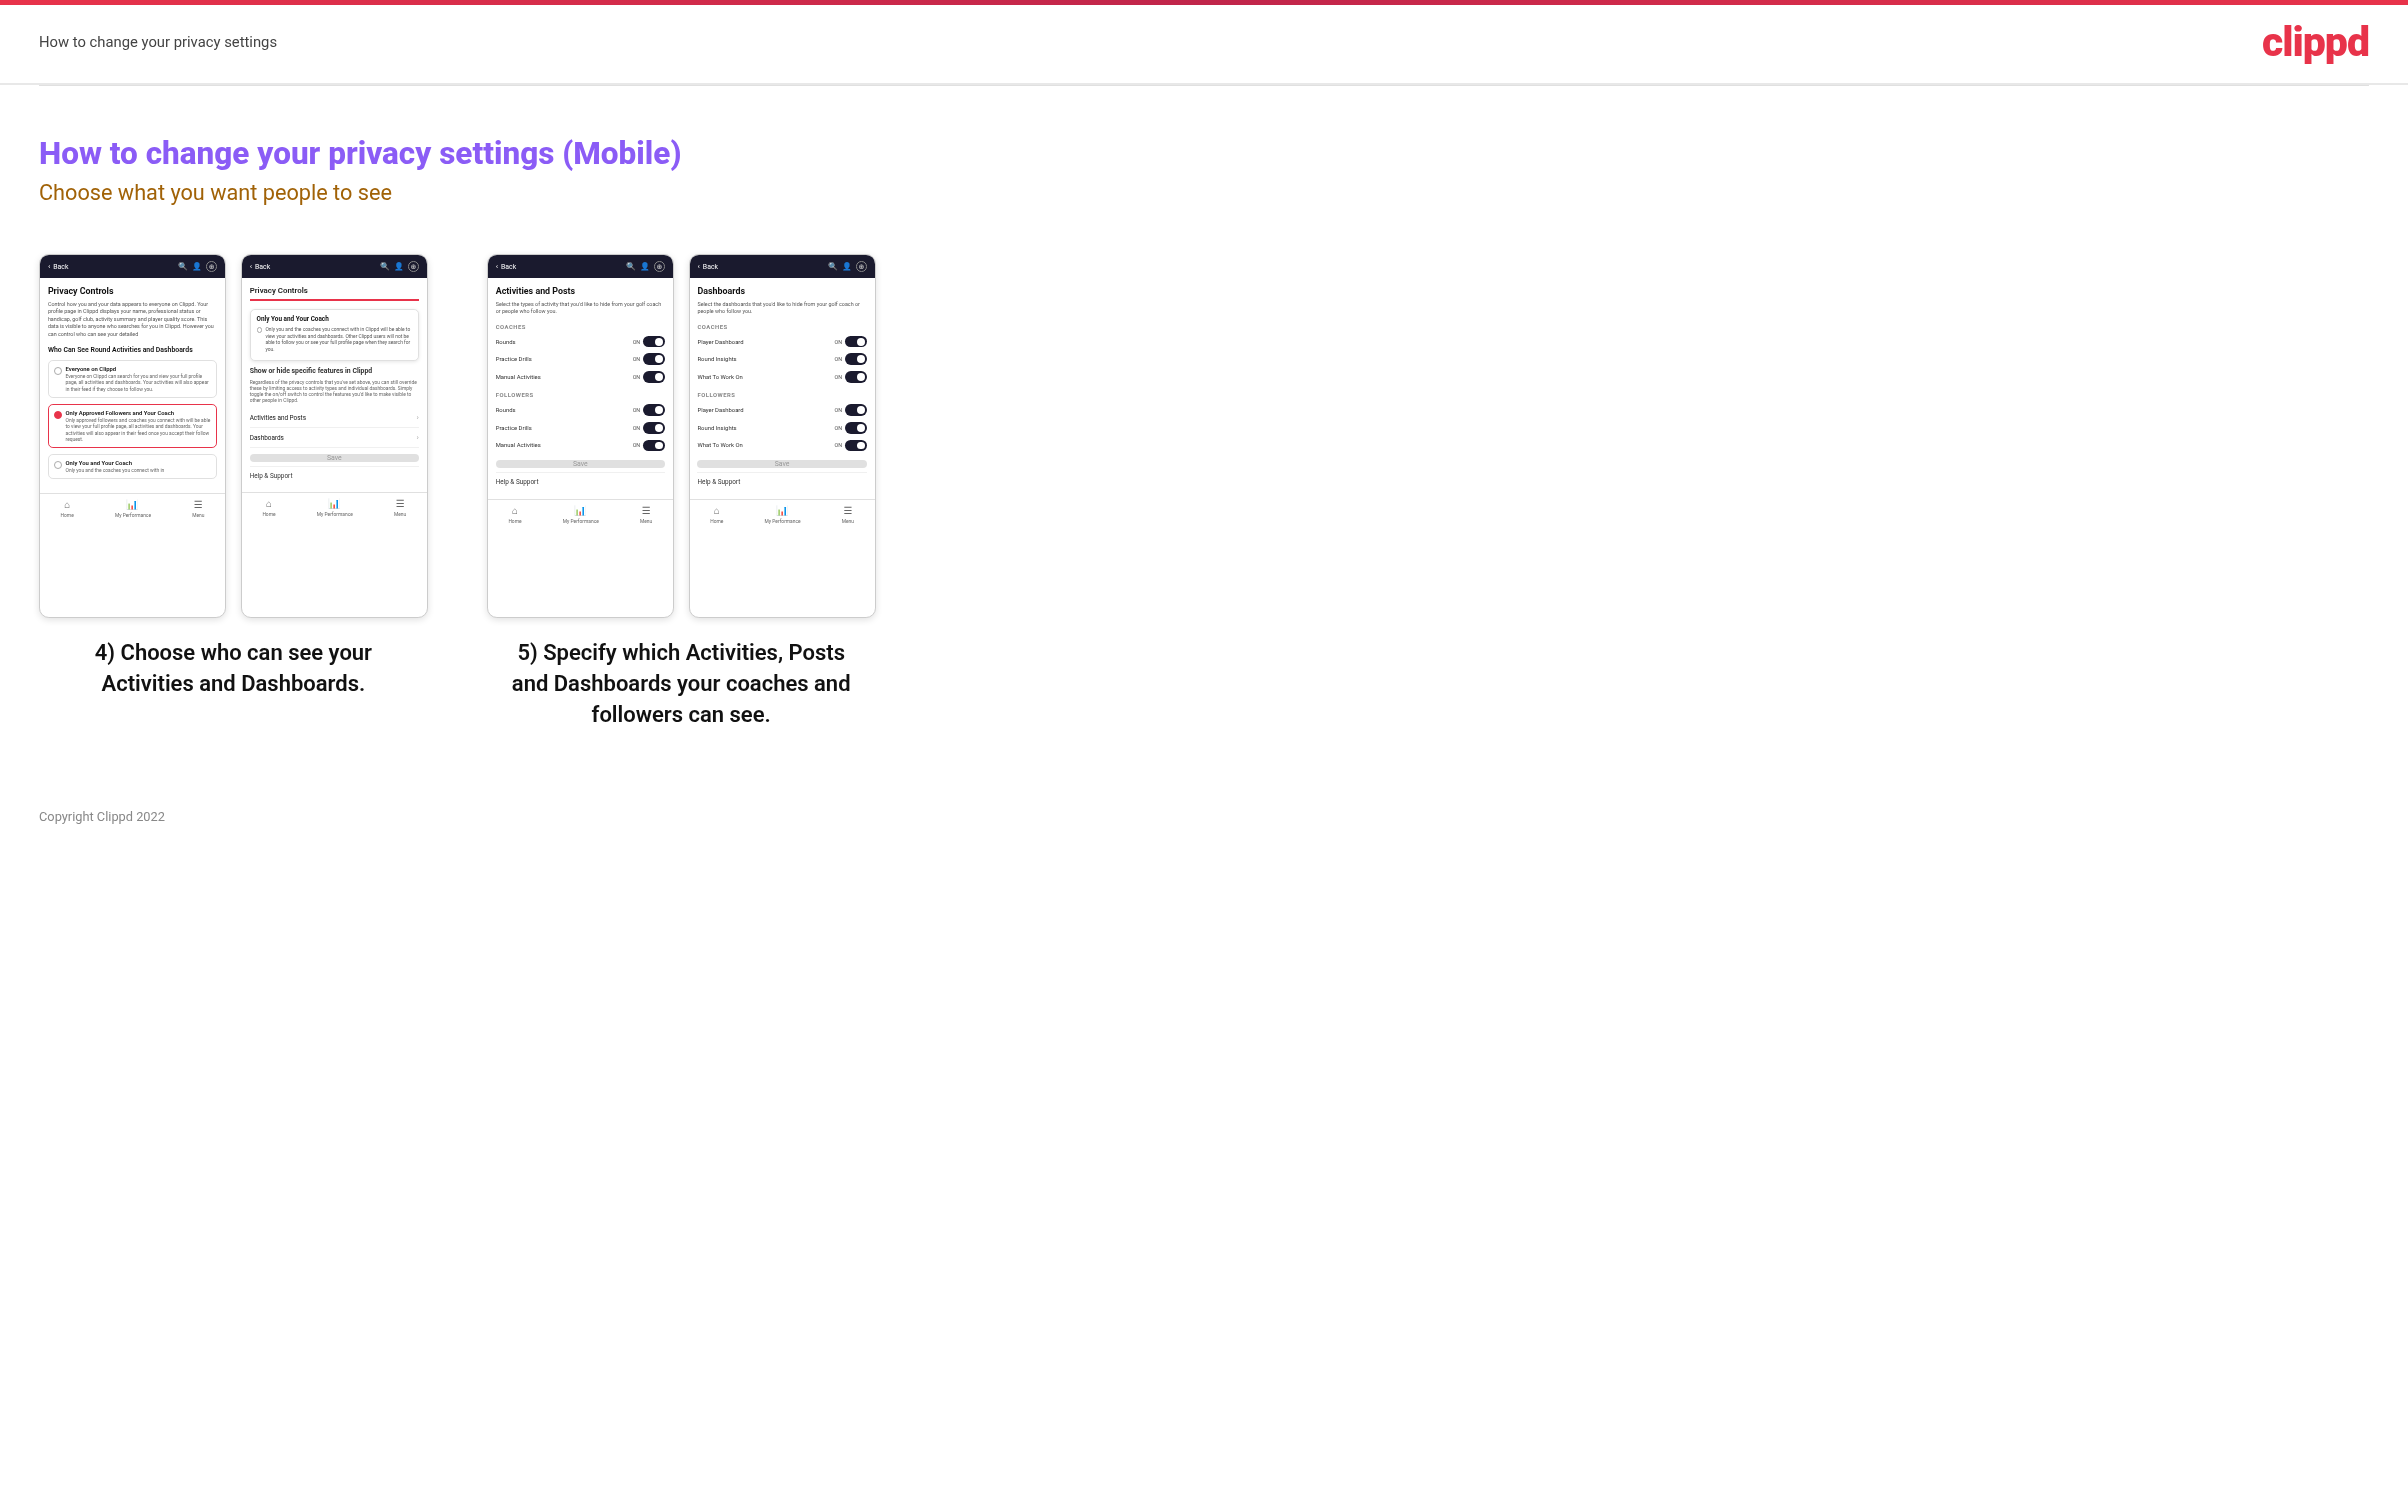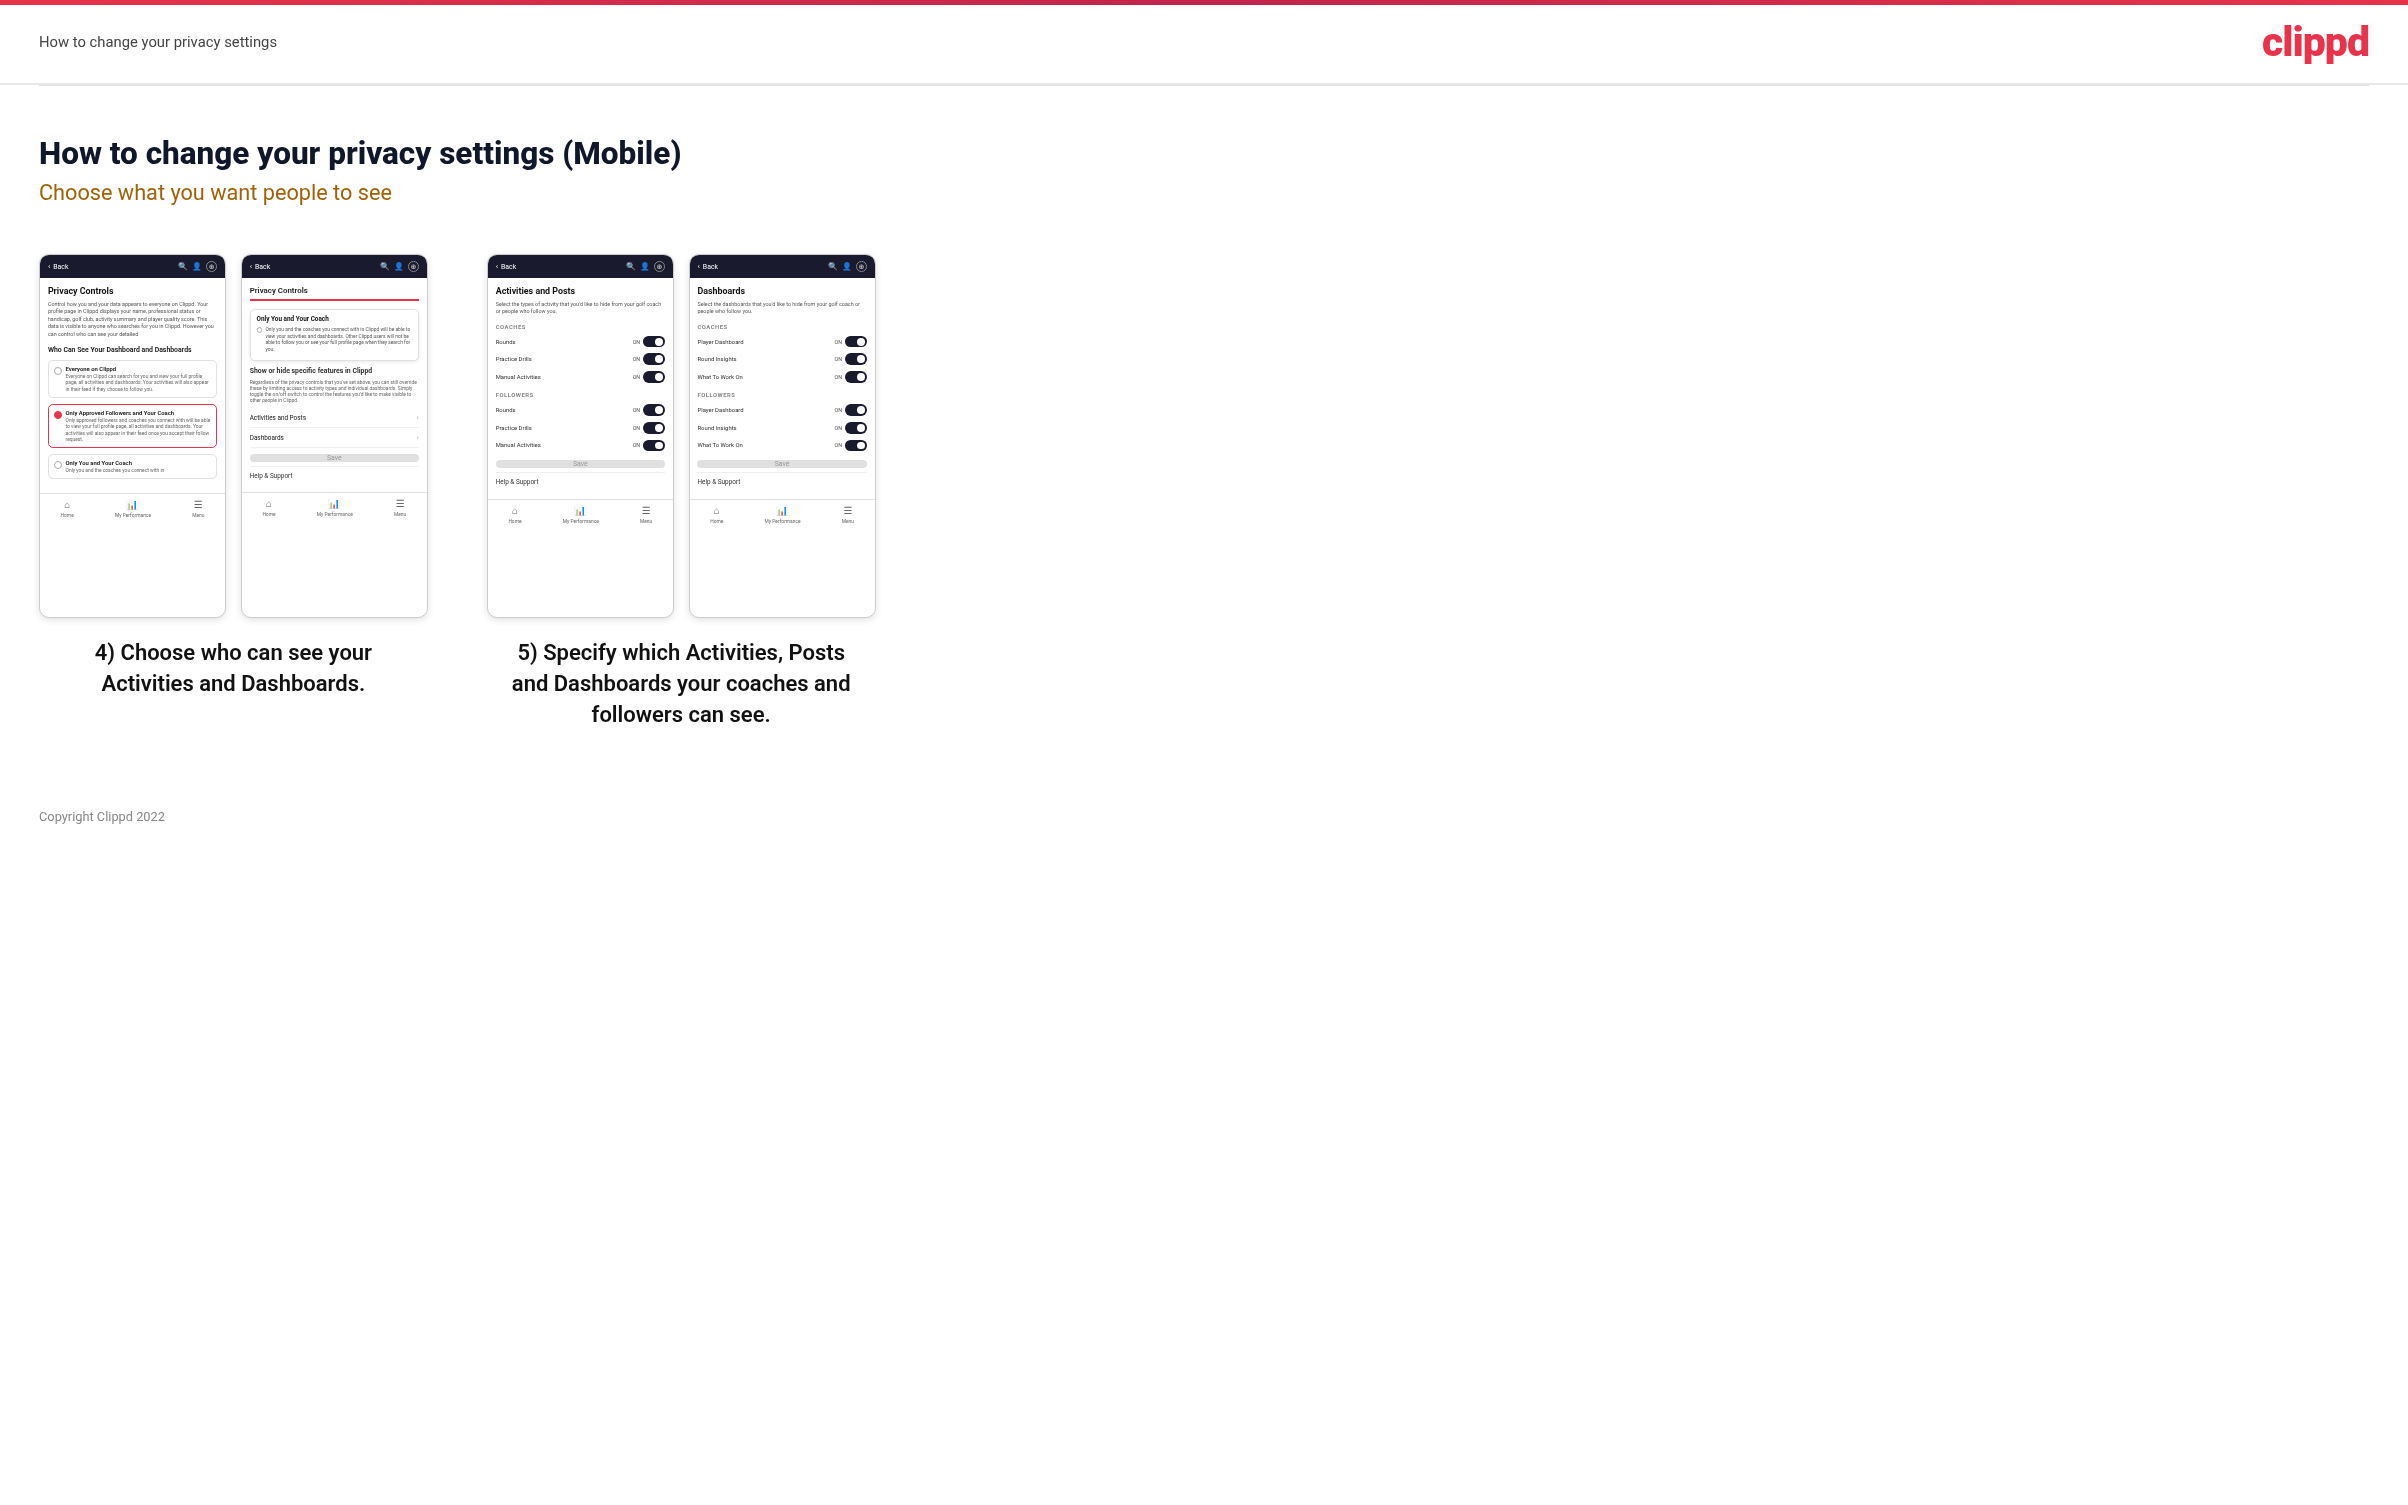--- a/index.html
+++ b/index.html
@@ -43,21 +43,21 @@
       margin: 0 39px;
     }
 
     
     .main-content {
       padding: 49px 39px 59px;
     }
     .page-title {
       font-size: 31.5px;
       font-weight: 800;
-      color: #0f172a;
+      color: #8b5cf6;
       margin-bottom: 7.9px;
     }
     .page-subtitle {
       font-size: 21.7px;
       color: #a16207;
       font-weight: 400;
       margin-bottom: 49px;
     }
 
     
@@ -397,21 +397,21 @@
             </div>
             <div class="phone-header-icons">
               <span class="ph-icon">🔍</span>
               <span class="ph-icon">👤</span>
               <span class="ph-icon-circle">⊕</span>
             </div>
           </div>
           <div class="phone-body">
             <div class="pc-title">Privacy Controls</div>
             <div class="pc-desc">Control how you and your data appears to everyone on Clippd. Your profile page in Clippd displays your name, professional status or handicap, golf club, activity summary and player quality score. This data is visible to anyone who searches for you in Clippd. However you can control who can see your detailed</div>
-            <div class="pc-section-title">Who Can See Your Dashboard and Dashboards</div>
+            <div class="pc-section-title">Who Can See Round Activities and Dashboards</div>
 
             <div class="radio-option">
               <div class="radio-dot"></div>
               <div>
                 <div class="radio-label">Everyone on Clippd</div>
                 <div class="radio-sublabel">Everyone on Clippd can search for you and view your full profile page, all activities and dashboards. Your activities will also appear in their feed if they choose to follow you.</div>
               </div>
             </div>
 
             <div class="radio-option selected">

